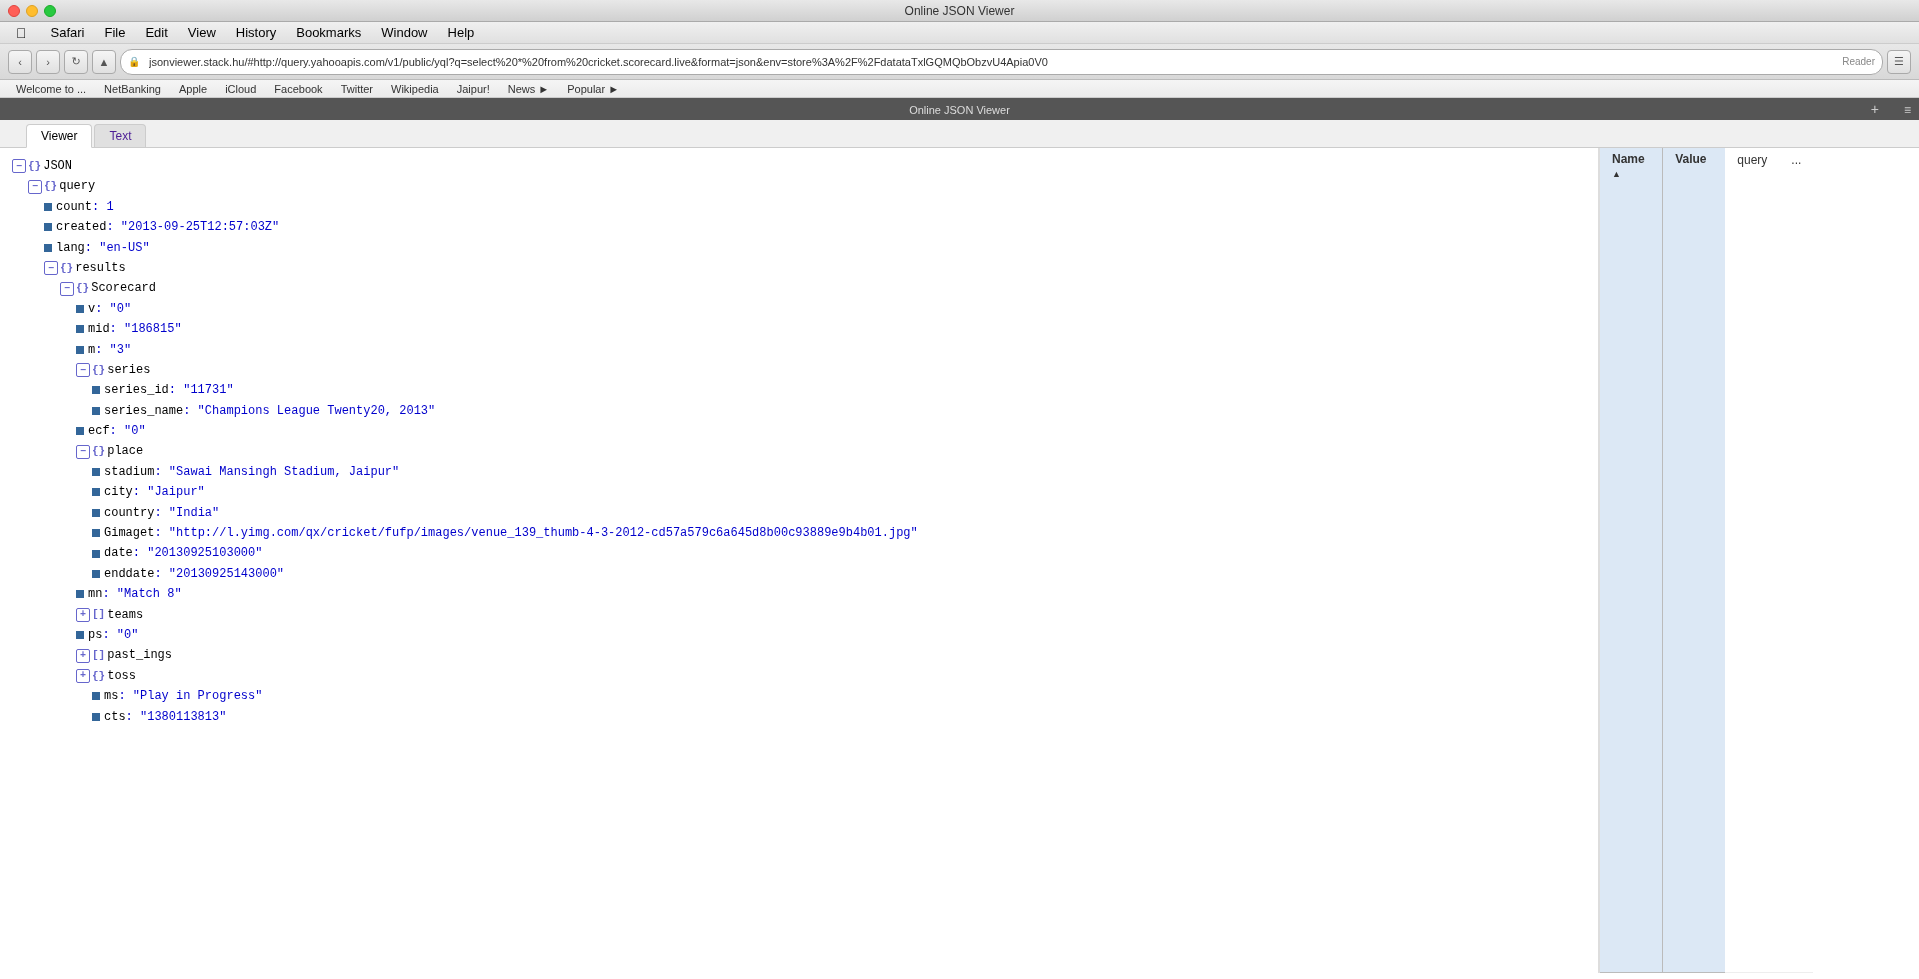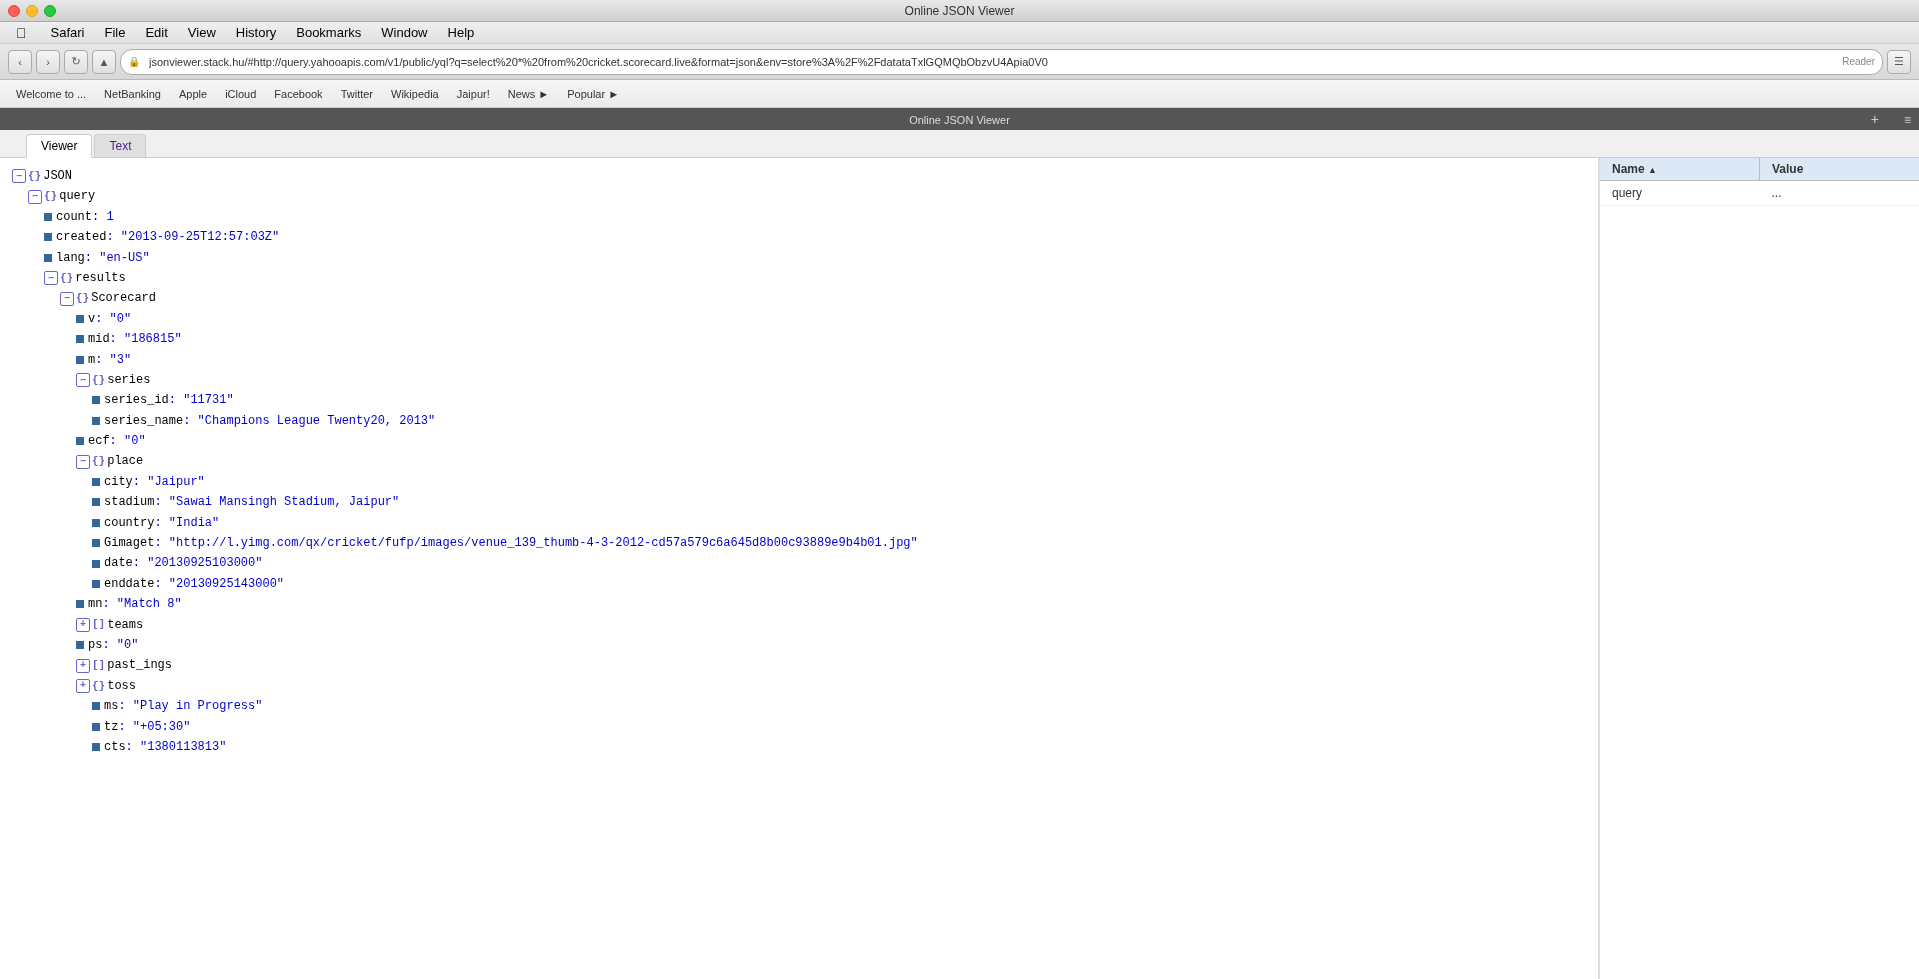--- a/index.html
+++ b/index.html
@@ -66,21 +66,21 @@
     }
     .url-container { flex: 1; position: relative; display: flex; align-items: center; }
     .url-icon { position: absolute; left: 8px; font-size: 10px; color: #888; z-index: 1; }
     .reader-btn {
       position: absolute; right: 8px;
       font-size: 10px; color: #888; background: none; border: none; cursor: pointer;
     }
 
     
     .bookmarks-bar {
-      height: 28px;
+      height: 18px;
       background: linear-gradient(to bottom, #f5f5f5, #ebebeb);
       border-bottom: 1px solid #ccc;
       display: flex;
       align-items: center;
       padding: 0 8px;
       gap: 2px;
     }
     .bookmark-item { padding: 1px 8px; font-size: 11px; color: #333; cursor: pointer; border-radius: 3px; }
 
     
@@ -182,21 +182,21 @@
     .indent-2 { padding-left: 32px; }
     .indent-3 { padding-left: 48px; }
     .indent-4 { padding-left: 64px; }
     .indent-5 { padding-left: 80px; }
 
     
     .right-panel {
       width: 320px;
       flex-shrink: 0;
       display: flex;
-      flex-direction: column;
+      flex-direction: row;
       border-left: 1px solid #ddd;
     }
     .right-panel-header {
       display: flex;
       background: #dce8f5;
       border-bottom: 1px solid #bbb;
     }
     .right-panel-col {
       padding: 4px 12px;
       font-size: 12px;
@@ -371,28 +371,28 @@
 
     <div class="tree-item indent-4">
       <span class="toggle">−</span>
       <span class="tree-icon">{}</span>
       <span class="tree-key">place</span>
     </div>
 
 
     <div class="tree-item indent-5">
       <span class="bullet"></span>
+      <span class="tree-key">stadium</span>
+      <span class="tree-string"> : "Sawai Mansingh Stadium, Jaipur"</span>
+    </div>
+
+    <div class="tree-item indent-5">
+      <span class="bullet"></span>
       <span class="tree-key">city</span>
       <span class="tree-string"> : "Jaipur"</span>
-    </div>
-
-    <div class="tree-item indent-5">
-      <span class="bullet"></span>
-      <span class="tree-key">stadium</span>
-      <span class="tree-string"> : "Sawai Mansingh Stadium, Jaipur"</span>
     </div>
 
     <div class="tree-item indent-5">
       <span class="bullet"></span>
       <span class="tree-key">country</span>
       <span class="tree-string"> : "India"</span>
     </div>
 
     <div class="tree-item indent-5">
       <span class="bullet"></span>
@@ -441,25 +441,20 @@
       <span class="tree-icon">{}</span>
       <span class="tree-key">toss</span>
     </div>
 
     <div class="tree-item indent-5">
       <span class="bullet"></span>
       <span class="tree-key">ms</span>
       <span class="tree-string"> : "Play in Progress"</span>
     </div>
 
-    <div class="tree-item indent-5">
-      <span class="bullet"></span>
-      <span class="tree-key">tz</span>
-      <span class="tree-string"> : "+05:30"</span>
-    </div>
 
     <div class="tree-item indent-5">
       <span class="bullet"></span>
       <span class="tree-key">cts</span>
       <span class="tree-string"> : "1380113813"</span>
     </div>
 
   </div>
 
   <div class="right-panel">

